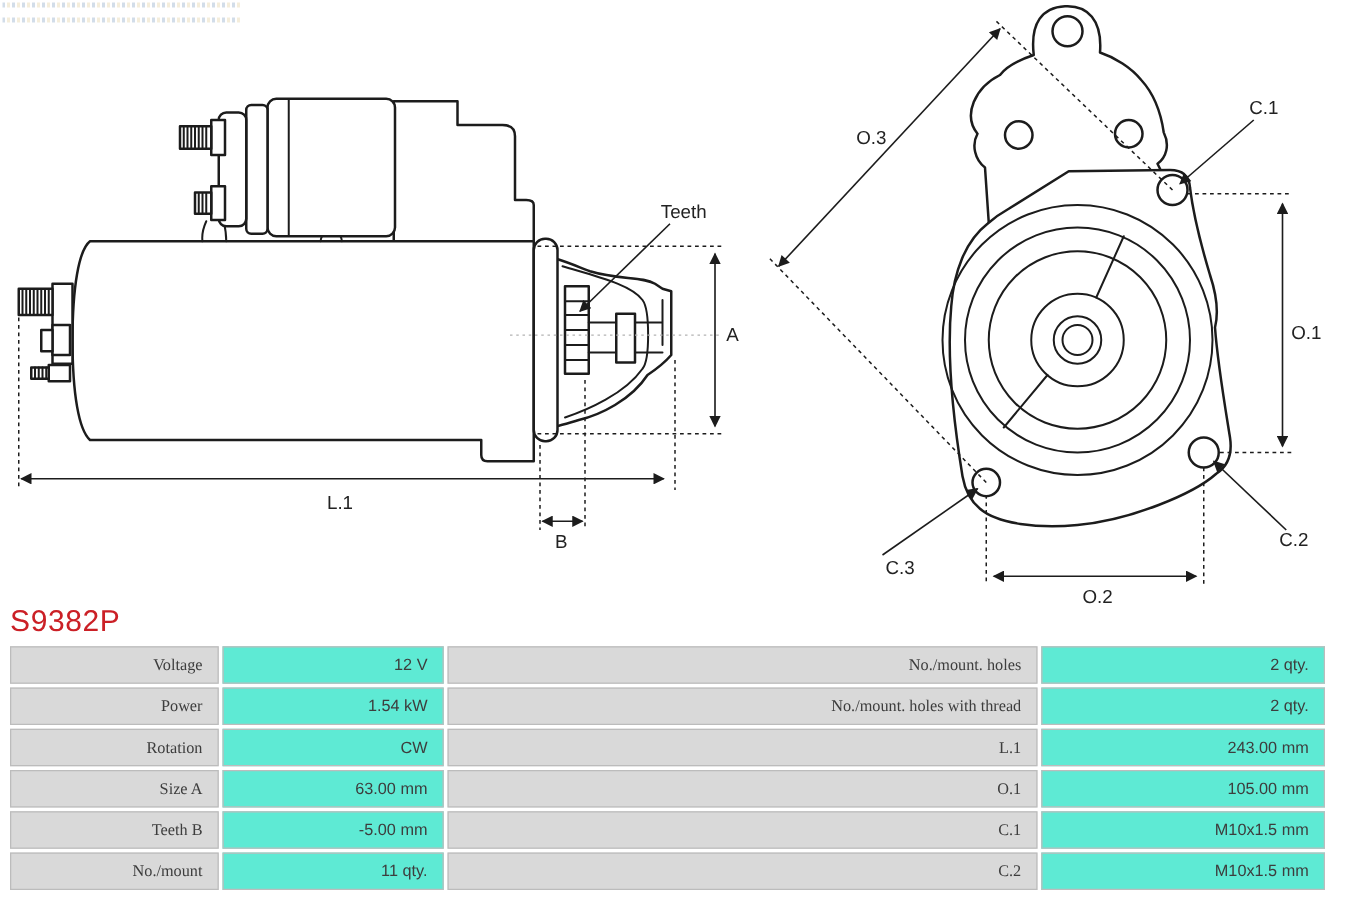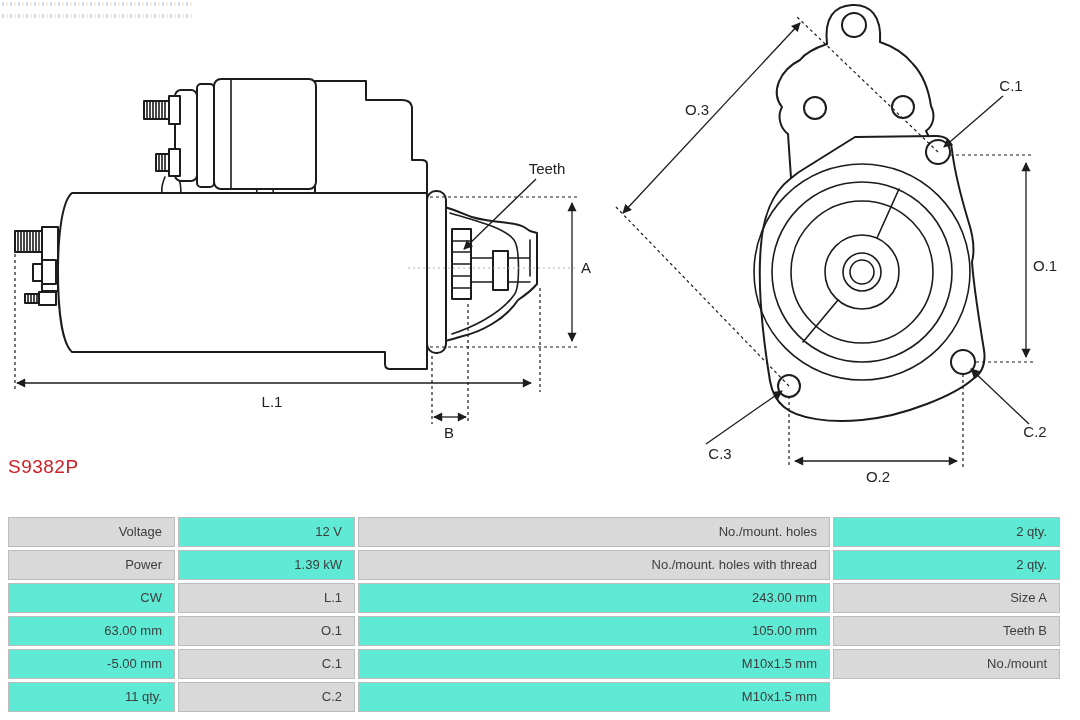--- a/index.html
+++ b/index.html
@@ -2,28 +2,28 @@
 <html><head>
 <meta charset="utf-8">
 <style>
   html,body{margin:0;padding:0;background:#fff;}
   #stage{position:relative;width:1080px;height:720px;background:#ffffff;overflow:hidden;
          font-family:"Liberation Sans",sans-serif;}
   #drawing{position:absolute;left:0;top:0;}
   #watermark{position:absolute;left:2px;top:2px;width:190px;height:18px;opacity:.45;}
   #watermark .wrow{height:4px;margin-bottom:8px;
      background:repeating-linear-gradient(90deg,#9db4cf 0 2px,#fff 2px 4px,#e8d8b0 4px 6px,#fff 6px 8px);}
-  #part-number{position:absolute;left:8px;top:456px;font-size:19px;letter-spacing:.5px;
+  #part-number{position:absolute;left:8px;top:484px;font-size:24px;letter-spacing:.5px;
      color:#cb2026;font-weight:400;}
   #spec-table{position:absolute;left:8px;top:517px;width:1054px;display:grid;
      grid-template-columns:167px 177px 472px 227px;column-gap:3px;row-gap:3px;}
   .cell{height:30px;line-height:28px;box-sizing:border-box;border:1px solid #bcbcbc;
      font-size:13px;color:#3d3d3d;text-align:right;padding:0 12px 0 4px;overflow:hidden;
      white-space:nowrap;}
-  .lbl{background:#d9d9d9;}
+  .lbl{background:#d9d9d9;font-family:Liberation Serif, serif;}
   .val{background:#5eead4;}
   svg text{font-family:"Liberation Sans",sans-serif;font-size:15px;fill:#222;}
   .outline{fill:#ffffff;stroke:#1c1c1c;stroke-width:2;stroke-linejoin:round;stroke-linecap:round;}
   .detail{fill:none;stroke:#1c1c1c;stroke-width:1.6;stroke-linejoin:round;stroke-linecap:round;}
   .dim{fill:none;stroke:#1c1c1c;stroke-width:1.3;}
   .wit{fill:none;stroke:#1c1c1c;stroke-width:1.2;stroke-dasharray:3 3;}
   .cline{fill:none;stroke:#b3b3b3;stroke-width:1;stroke-dasharray:2 3;}
 </style>
 </head>
 <body>
@@ -147,24 +147,25 @@
 
   <div id="part-number">S9382P</div>
 
   <div id="spec-table">
     <div class="cell lbl">Voltage</div>
     <div class="cell val">12 V</div>
     <div class="cell lbl">No./mount. holes</div>
     <div class="cell val">2 qty.</div>
 
     <div class="cell lbl">Power</div>
-    <div class="cell val">1.39 kW</div>
+    <div class="cell val">1.54 kW</div>
     <div class="cell lbl">No./mount. holes with thread</div>
     <div class="cell val">2 qty.</div>
 
+    <div class="cell lbl">Rotation</div>
     <div class="cell val">CW</div>
     <div class="cell lbl">L.1</div>
     <div class="cell val">243.00 mm</div>
 
     <div class="cell lbl">Size A</div>
     <div class="cell val">63.00 mm</div>
     <div class="cell lbl">O.1</div>
     <div class="cell val">105.00 mm</div>
 
     <div class="cell lbl">Teeth B</div>

